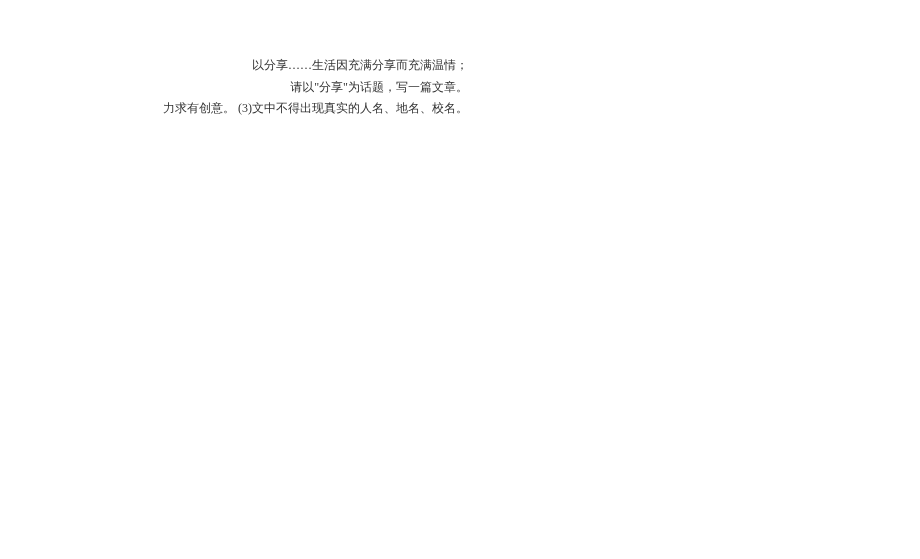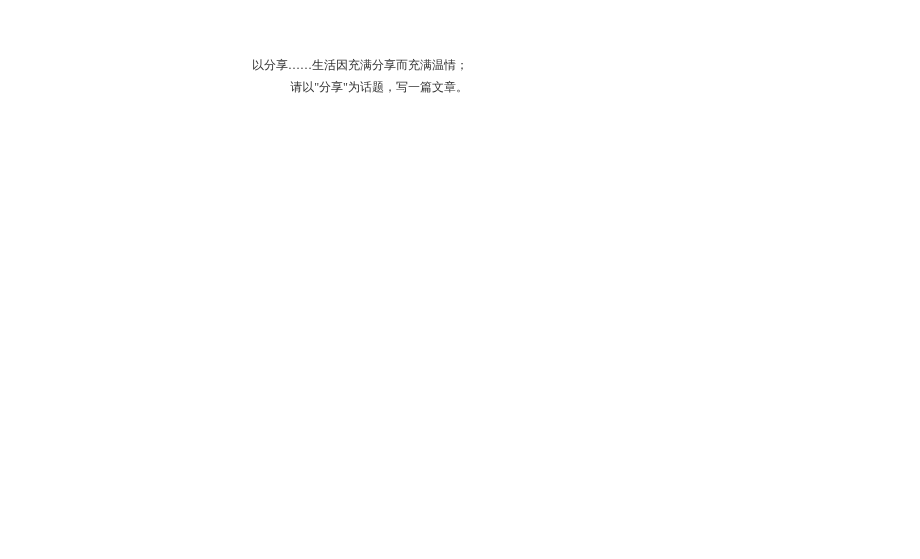--- a/index.html
+++ b/index.html
@@ -27,13 +27,14 @@
     .indent {
       text-indent: 2em;
     }
   </style>
 </head>
 <body>
 
 <div class="content">
   <span class="line">以分享……生活因充满分享而充满温情；</span>
   <span class="line indent">请以"分享"为话题，写一篇文章。</span>
+  <span class="line">力求有创意。 (3)文中不得出现真实的人名、地名、校名。</span>
 </div>
 
 </body></html>

